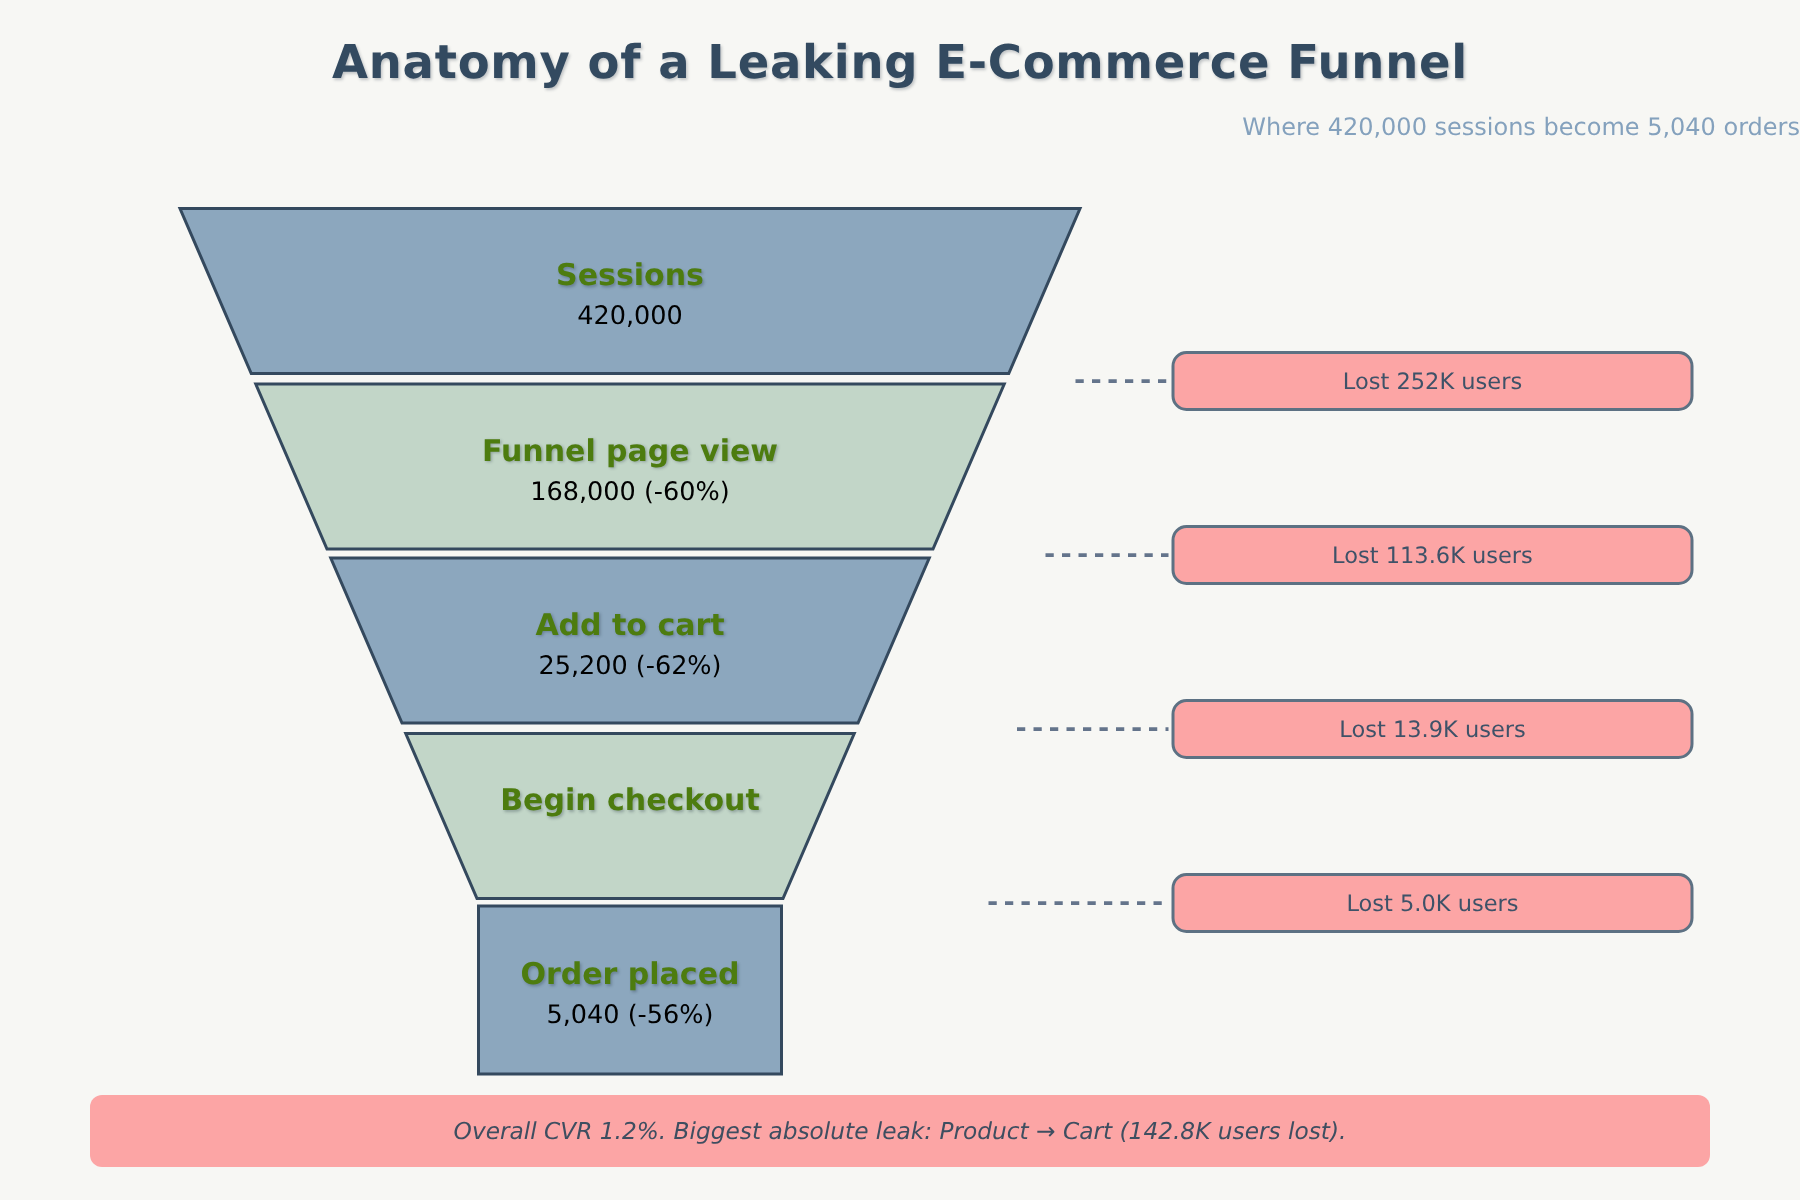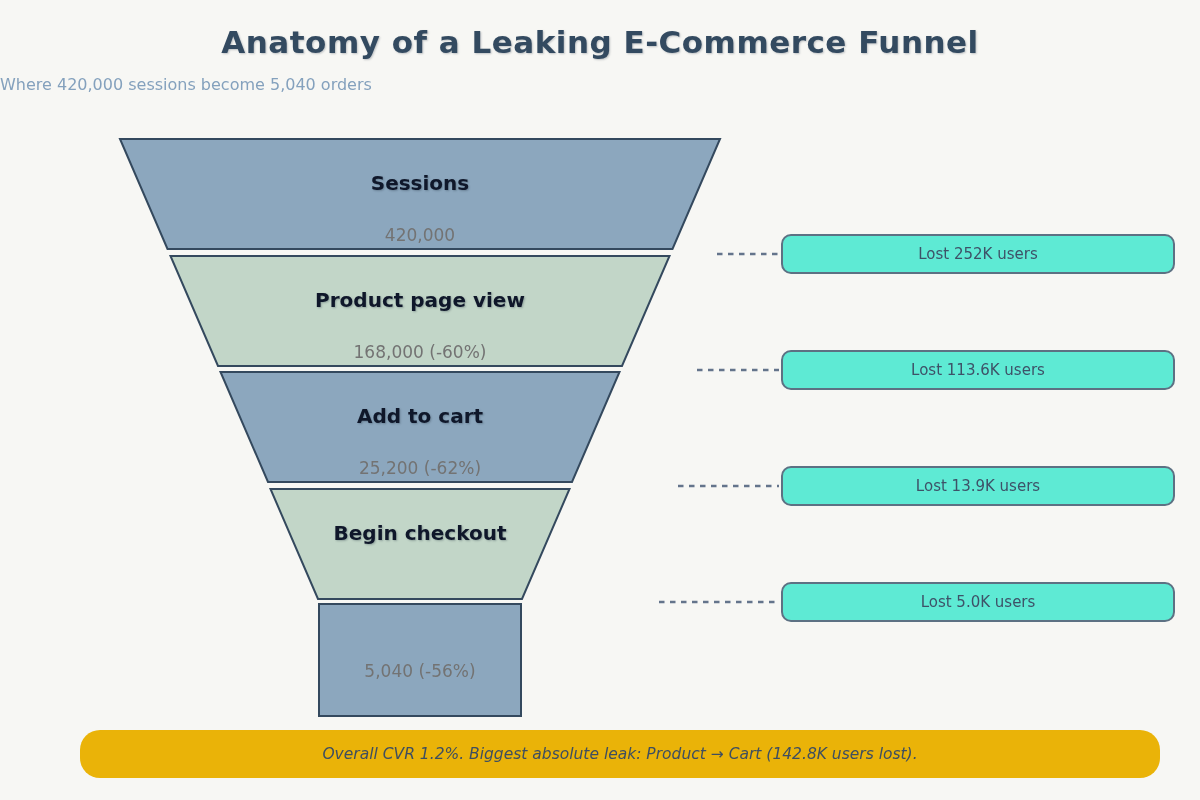--- a/index.html
+++ b/index.html
@@ -14,51 +14,51 @@
 
   .page-title {
     position: absolute; left: 0; top: 24px; width: 1200px;
     text-align: center; font-size: 31px; font-weight: bold;
     color: #334a60; letter-spacing: 0.5px;
     text-shadow: 1px 1px 2px rgba(30,45,60,0.25);
     margin: 0;
   }
   .page-subtitle {
     position: absolute; left: 0; top: 75px; width: 1200px;
-    text-align: left; font-size: 16px; color: #84a1bd;
+    text-align: right; font-size: 16px; color: #84a1bd;
   }
 
   svg .seg { stroke: #34495e; stroke-width: 2; }
   svg .connector { stroke: #64748b; stroke-width: 2.5; stroke-dasharray: 5.5,5.5; }
 
   .stage-text {
     position: absolute; left: 120px; width: 600px;
     text-align: center; pointer-events: none;
   }
   .stage-label {
-    font-size: 20px; font-weight: bold; color: #0f172a;
+    font-size: 20px; font-weight: bold; color: #4d7c0f;
     line-height: 30px; text-shadow: 1px 1px 2px rgba(30,45,60,0.3);
   }
   .stage-value {
-    font-size: 17px; color: #737373; line-height: 26px; margin-top: 24px;
+    font-size: 17px; color: #000000; line-height: 26px;
   }
 
   .loss-badge {
-    position: absolute; left: 781px; width: 394px; height: 40px;
+    position: absolute; left: 781px; width: 348px; height: 40px;
     box-sizing: border-box;
-    background: #5eead4; border: 2px solid #5d7183; border-radius: 10px;
+    background: #fca5a5; border: 2px solid #5d7183; border-radius: 10px;
     color: #3e5268; font-size: 15px;
     display: flex; align-items: center; justify-content: center;
   }
 
   .footer-note {
     position: absolute; left: 60px; top: 730px; width: 1080px; height: 48px;
-    background: #eab308; border-radius: 20px;
+    background: #fca5a5; border-radius: 8px;
     display: flex; align-items: center; justify-content: center;
-    font-size: 15.5px; font-style: italic; color: #3e4e60; margin-left: 20px;
+    font-size: 15.5px; font-style: italic; color: #3e4e60;
   }
 </style>
 </head>
 <body>
 
 <h1 class="page-title">Anatomy of a Leaking E-Commerce Funnel</h1>
 <div class="page-subtitle">Where 420,000 sessions become 5,040 orders</div>
 
 <svg class="stage-canvas" width="1200" height="800" viewBox="0 0 1200 800">
   <polygon class="seg" points="120,139 720,139 672.5,249 167.5,249" fill="#8ca7be"></polygon>
@@ -71,31 +71,32 @@
   <line class="connector" x1="697" y1="370" x2="779" y2="370"></line>
   <line class="connector" x1="678" y1="486" x2="779" y2="486"></line>
   <line class="connector" x1="659" y1="602" x2="779" y2="602"></line>
 </svg>
 
 <div class="stage-text" style="top:168px">
   <div class="stage-label">Sessions</div>
   <div class="stage-value">420,000</div>
 </div>
 <div class="stage-text" style="top:285px">
-  <div class="stage-label">Product page view</div>
+  <div class="stage-label">Funnel page view</div>
   <div class="stage-value">168,000 (-60%)</div>
 </div>
 <div class="stage-text" style="top:401px">
   <div class="stage-label">Add to cart</div>
   <div class="stage-value">25,200 (-62%)</div>
 </div>
 <div class="stage-text" style="top:518px">
   <div class="stage-label">Begin checkout</div>
 </div>
 <div class="stage-text" style="top:634px">
+  <div class="stage-label">Order placed</div>
   <div class="stage-value">5,040 (-56%)</div>
 </div>
 
 <div class="loss-badge" style="top:234px">
   <span>Lost 252K users</span>
 </div>
 <div class="loss-badge" style="top:350px">
   <span>Lost 113.6K users</span>
 </div>
 <div class="loss-badge" style="top:466px">

